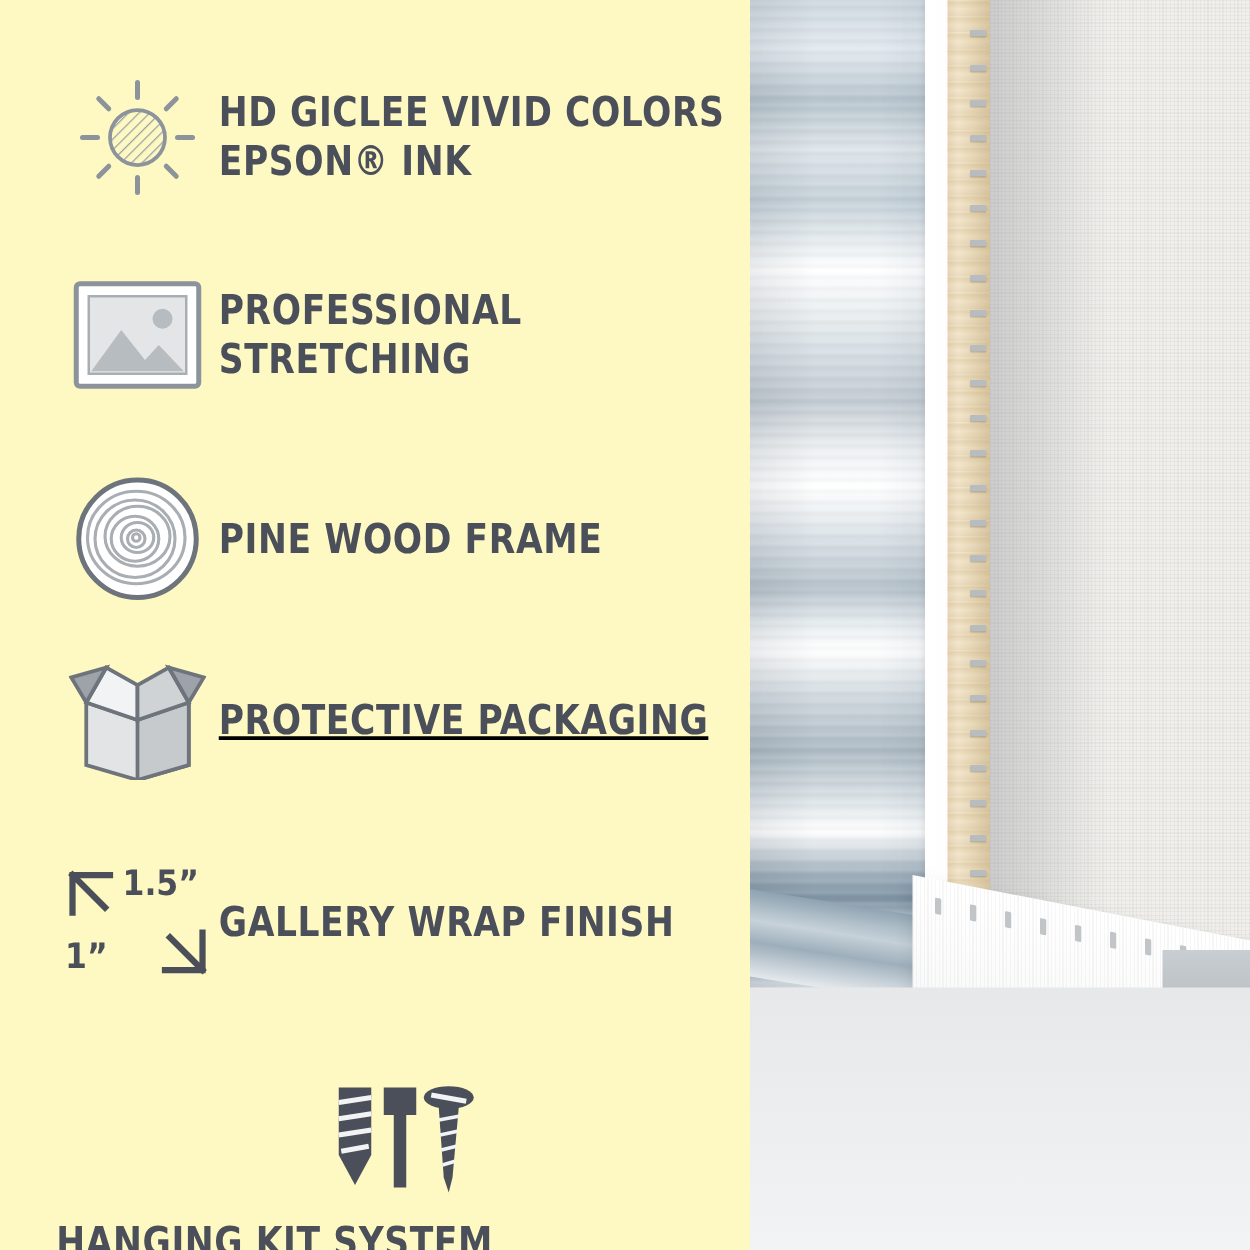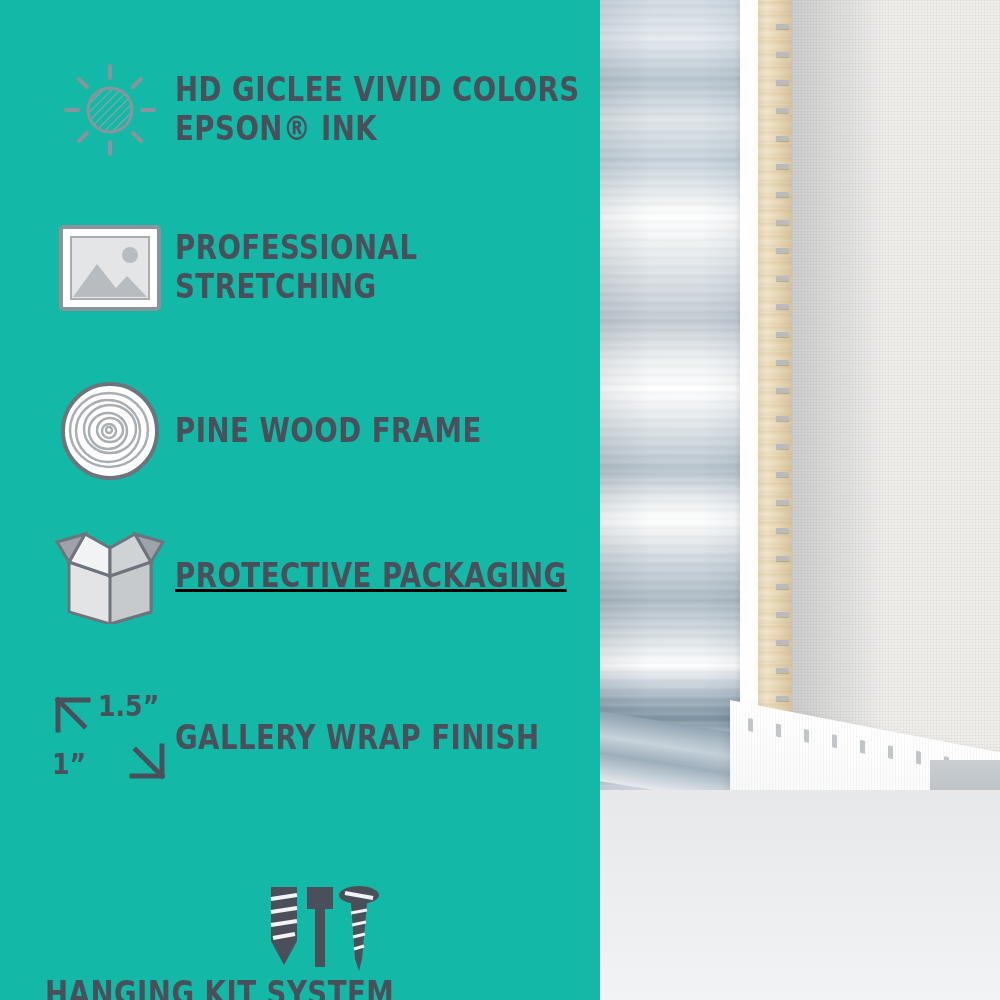--- a/index.html
+++ b/index.html
@@ -10,42 +10,42 @@
   body {
     width: 1000px;
     height: 1000px;
     font-family: "Liberation Sans", sans-serif;
     overflow: hidden;
   }
   #stage {
     position: relative;
     width: 1000px;
     height: 1000px;
-    background: #14b8a6;
+    background: #fef9c3;
     overflow: hidden;
   }
 
   
   .features {
     position: absolute;
     left: 0;
     top: 0;
     width: 620px;
     height: 1000px;
   }
   .feature {
     position: absolute;
     display: flex;
     align-items: center;
   }
   .feat-icon {
     width: 130px;
     flex: 0 0 130px;
     display: flex;
-    align-items: flex-end;
+    align-items: center;
     justify-content: center;
   }
   .feat-text {
     color: #4a4f5a;
     font-family: "DejaVu Sans Condensed", "Liberation Sans", sans-serif;
     font-weight: 700;
     font-size: 33px;
     line-height: 1.18;
     letter-spacing: 0.5px;
     text-transform: uppercase;

